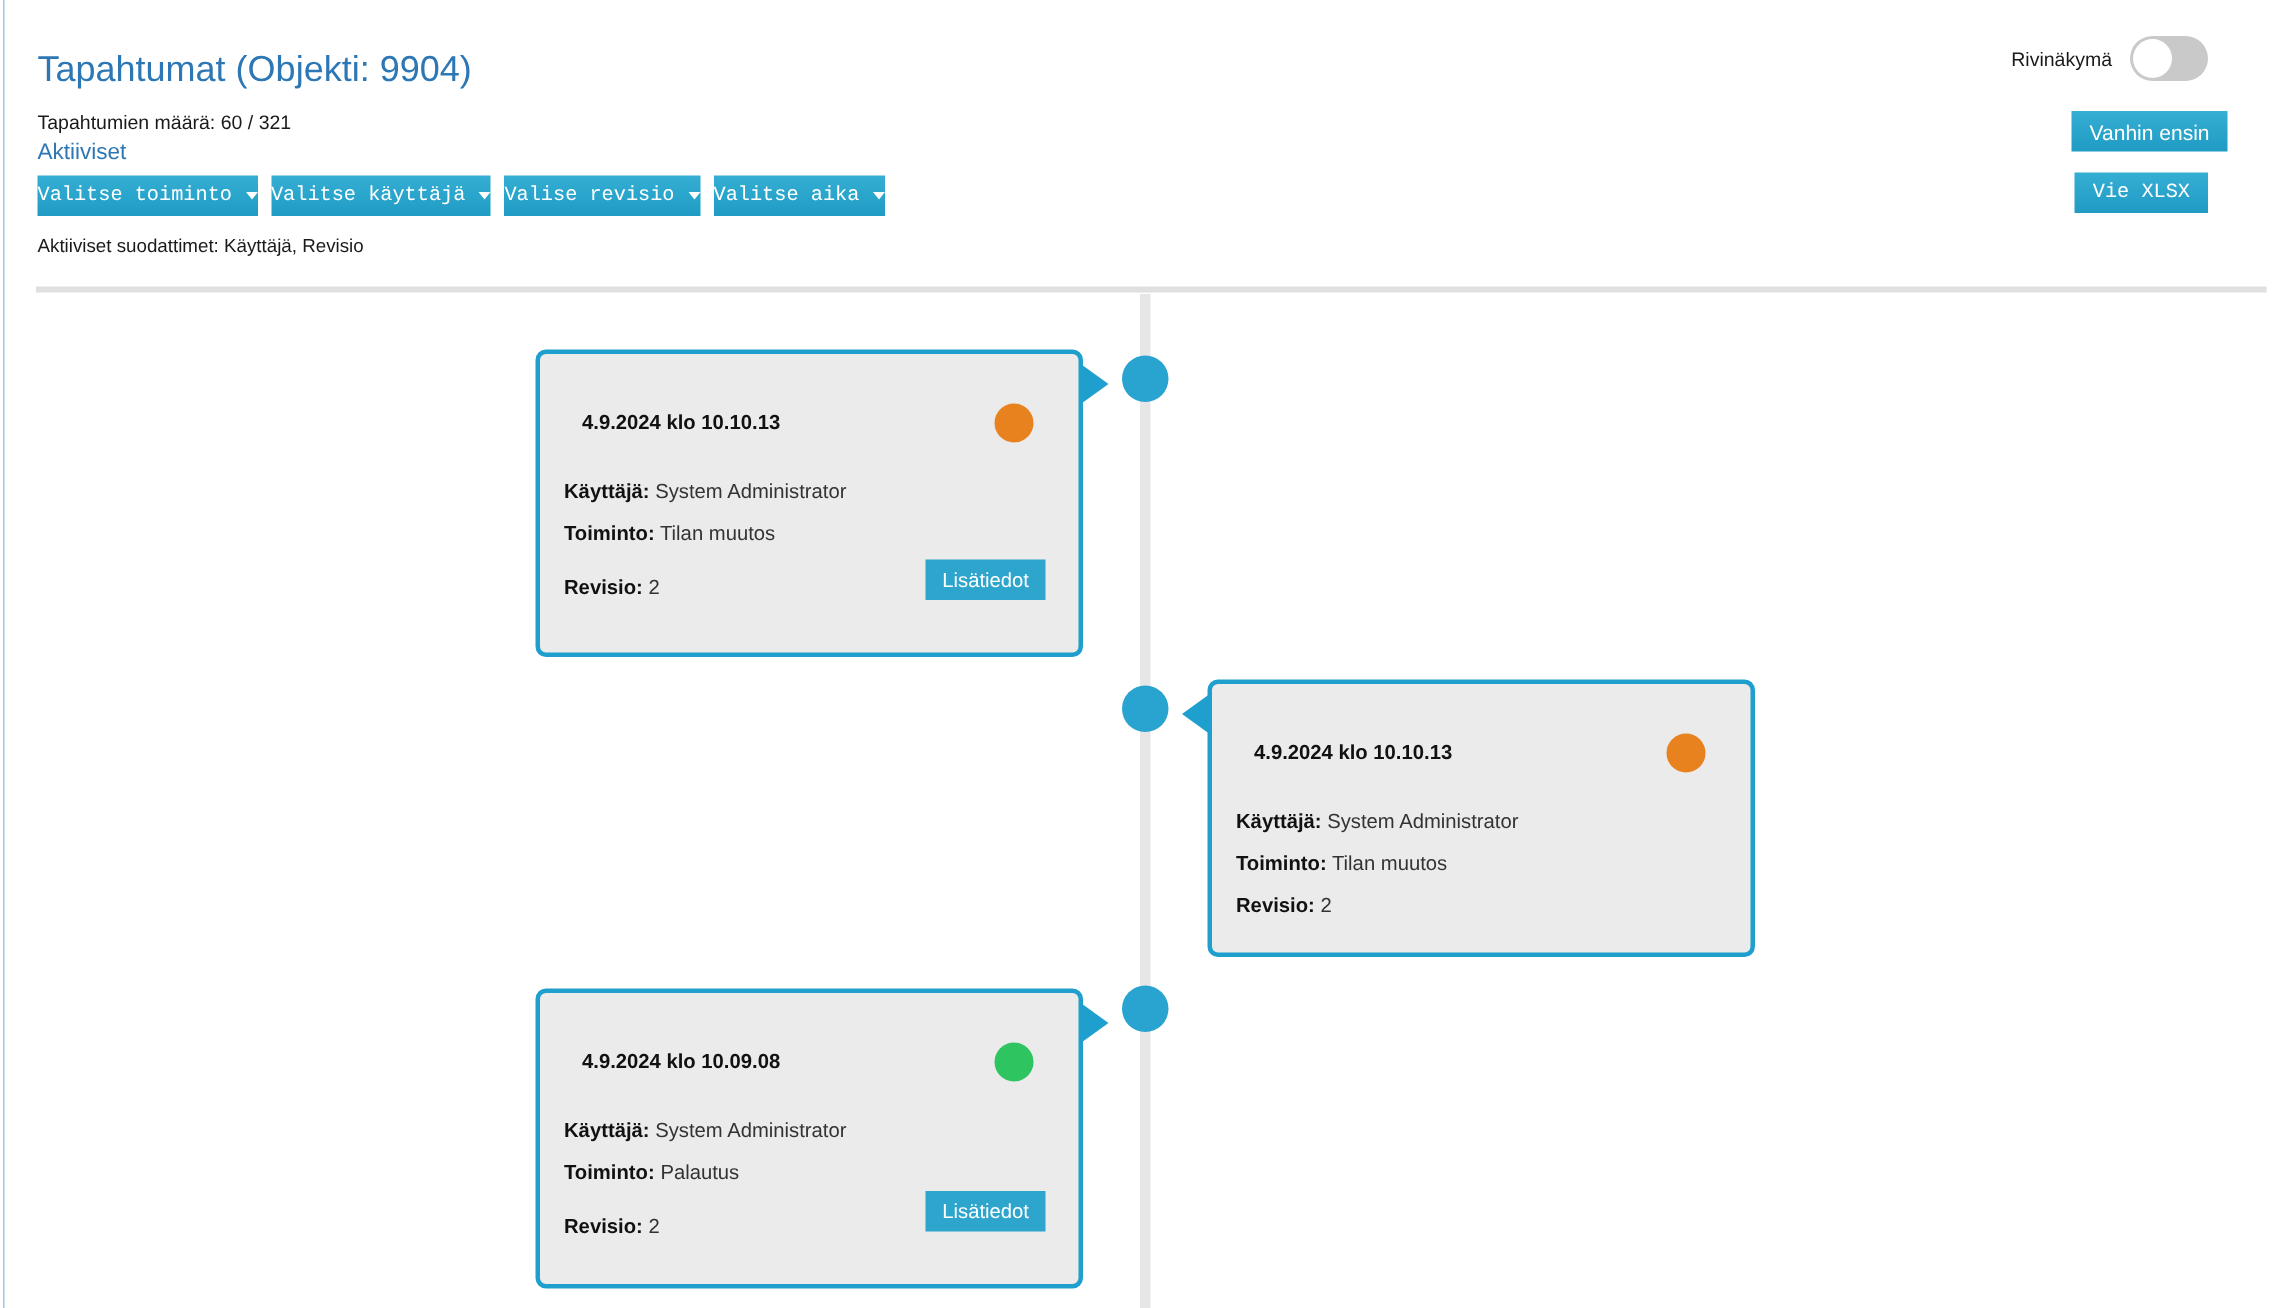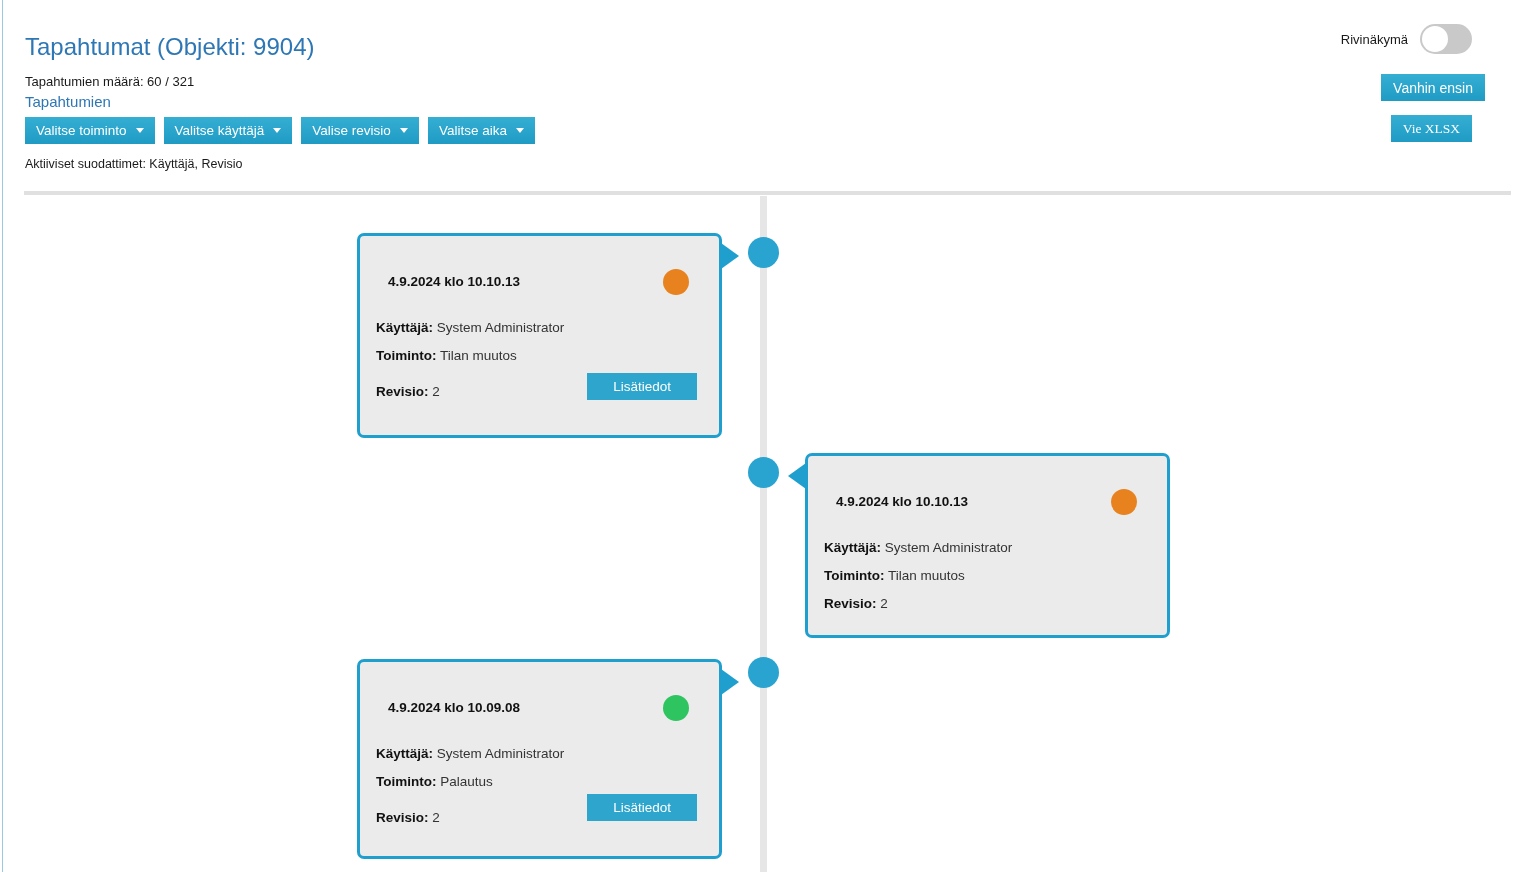--- a/index.html
+++ b/index.html
@@ -64,26 +64,26 @@
 
   .filter-bar {
     position: absolute;
     left: 25px;
     top: 117px;
     display: flex;
     gap: 9px;
   }
   .filter-btn {
     height: 27px;
-    padding: 0 11px;
+    padding: 0 0;
     border: none;
     background: linear-gradient(to bottom, #35aed3 0%, #1f9bc4 100%);
     color: #ffffff;
     font-size: 13.5px;
-    font-family: Liberation Sans, sans-serif;
+    font-family: Liberation Mono, monospace;
     display: flex;
     align-items: center;
     gap: 9px;
     cursor: pointer;
     white-space: nowrap;
   }
   .caret-down {
     width: 0; height: 0;
     border-left: 4px solid transparent;
     border-right: 4px solid transparent;
@@ -151,21 +151,21 @@
   .export-btn {
     position: absolute;
     right: 23px;
     top: 115px;
     height: 27px;
     padding: 0 12px;
     border: none;
     background: linear-gradient(to bottom, #35aed3 0%, #1f9bc4 100%);
     color: #ffffff;
     font-size: 13.5px;
-    font-family: Liberation Serif, serif;
+    font-family: Liberation Mono, monospace;
     cursor: pointer;
     white-space: nowrap;
     margin-left: 48px;
   }
 
   .header-divider {
     position: absolute;
     left: 24px;
     top: 191px;
     width: 1487px;
@@ -259,42 +259,42 @@
   }
   .f-user    { top: 84px; }
   .f-action  { top: 112px; }
   .f-rev     { top: 148px; }
 
   .details-btn {
     position: absolute;
     right: 22px;
     bottom: 35px;
     height: 27px;
-    padding: 0 26px;
+    padding: 0 11px;
     border: none;
     background: #2da5cc;
     color: #ffffff;
     font-size: 13.5px;
     font-family: "Liberation Sans", sans-serif;
     cursor: pointer;
     white-space: nowrap;
   }
 </style>
 </head>
 <body>
 
 <div class="page-edge-rule"></div>
 
 <div class="header">
 
   <div class="page-title">Tapahtumat (Objekti: 9904)</div>
 
   <div class="count-line">Tapahtumien määrä: 60 / 321</div>
 
-  <div class="filters-link">Tapahtumien</div>
+  <div class="filters-link">Aktiiviset</div>
 
   <div class="filter-bar">
     <button class="filter-btn">
       <span>Valitse toiminto</span>
       <span class="caret-down"></span>
     </button>
     <button class="filter-btn">
       <span>Valitse käyttäjä</span>
       <span class="caret-down"></span>
     </button>

